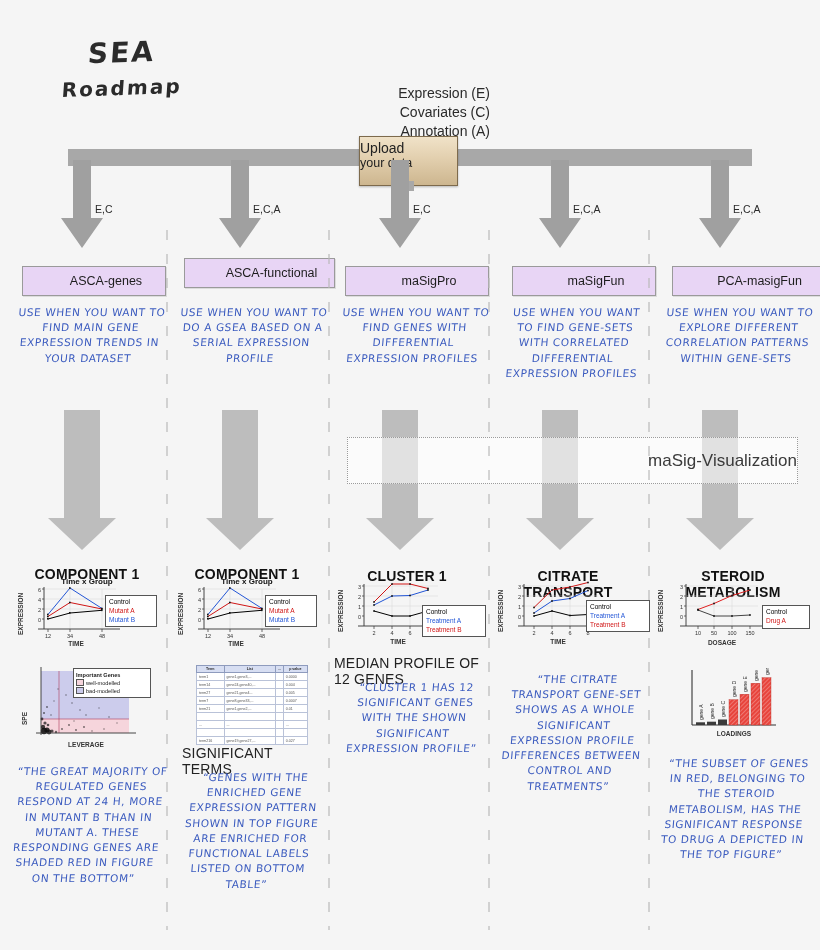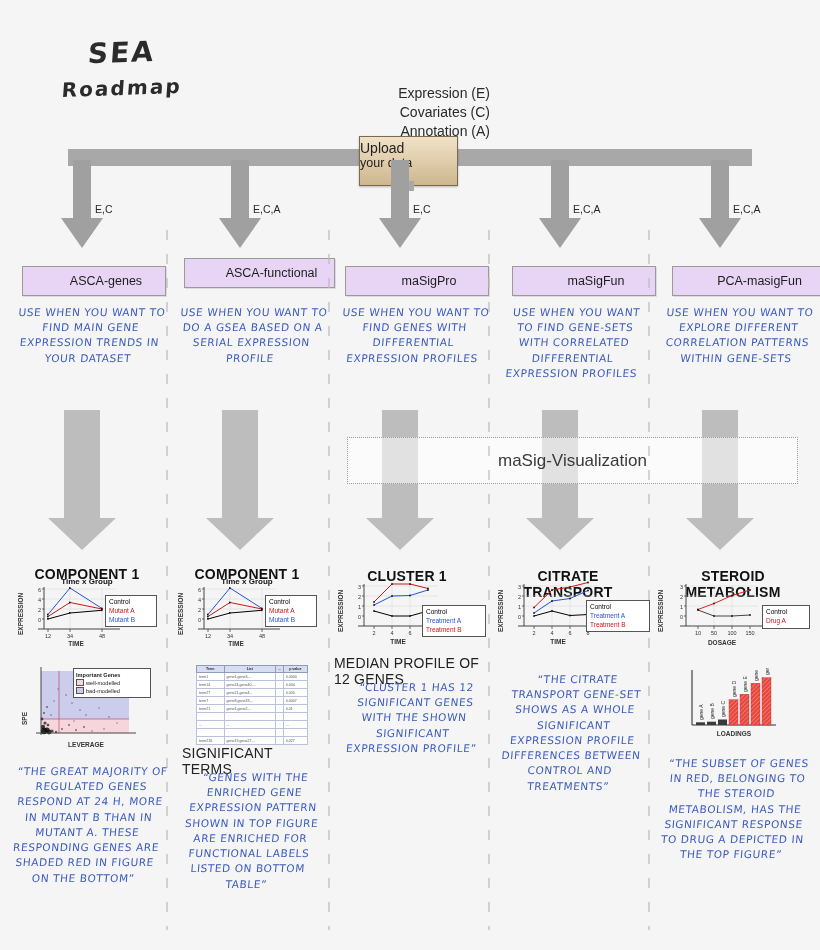--- a/index.html
+++ b/index.html
@@ -55,21 +55,21 @@
     color:#1d1d1d;
     line-height:28px;
     box-shadow:1px 1px 0 rgba(0,0,0,.10);
     padding-left:24px;
   }
   .edge-label{font-size:10.5px;color:#2a2a2a;}
 
   .vizbox{
     border:1px dotted #9b9b9b;
     background:rgba(255,255,255,.55);
-    text-align:center;
+    text-align:right;
     font-size:17px;
     color:#3a3a3a;
   }
 
   
   .fig-title{font-size:14px;font-weight:bold;text-align:center;letter-spacing:.2px;color:#111;}
   .fig-sub{font-size:8px;font-weight:bold;text-align:center;color:#111;}
   .fig-cap{font-size:14px;font-weight:normal;color:#222;letter-spacing:.2px;}
   .axlab{font-size:6.5px;font-weight:bold;fill:#333;}
   .tick{font-size:5.5px;fill:#333;}

